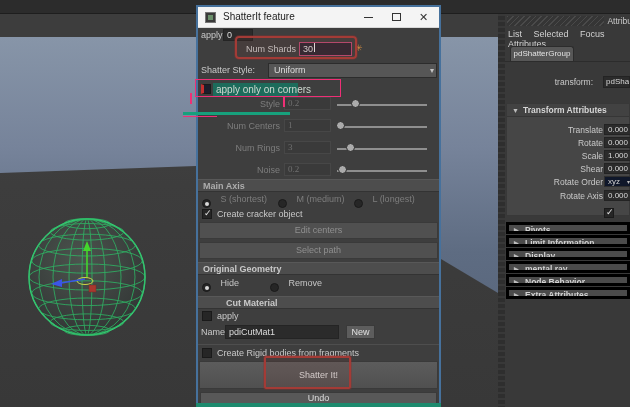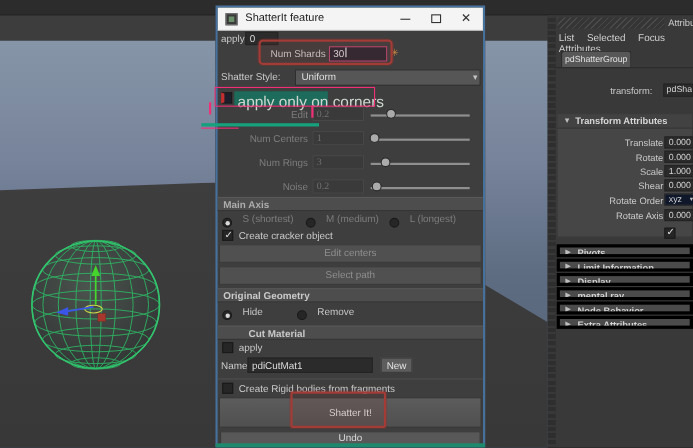--- a/index.html
+++ b/index.html
@@ -269,24 +269,24 @@
 
       <span class="abs dlabel" style="left:3px; top:37px;text-align:center;">Shatter Style:</span>
       <div class="abs" style="left:70px; top:35px; width:169px; height:15px; background:#565656;
            border:1px solid #2c2c2c;">
         <span style="position:absolute; left:5px; top:1px; font-size:9px; color:#dedede;">Uniform</span>
         <span style="position:absolute; right:2px; top:2px; font-size:8px; color:#c4c4c4;">▾</span>
       </div>
 
       <div class="abs teal-hl" style="left:15px; top:55px; width:85px; height:13px;"></div>
       <div class="abs check" style="left:3px; top:56px; background:#1d1d2b; border-left:3px solid #c32f2f;"></div>
-      <span class="abs" style="left:18px; top:56px; font-size:14px; color:#cfd8d0;">apply only on corners</span>
+      <span class="abs" style="left:18px; top:56px; font-size:10px; color:#cfd8d0;">apply only on corners</span>
 
       <div class="abs srow" style="left:0; top:69px; width:241px; height:15px;">
-        <span class="lb dlabel dim">Edit</span>
+        <span class="lb dlabel dim">Style</span>
         <div class="inp field disabled">0.2</div>
         <div class="slider">
           <div class="track"></div>
           <div class="knob" style="left: 20%;"></div>
         </div>
       </div>
       <div class="abs srow" style="left:0; top:91px; width:241px; height:15px;">
         <span class="lb dlabel dim">Num Centers</span>
         <div class="inp field disabled">1</div>
         <div class="slider">

